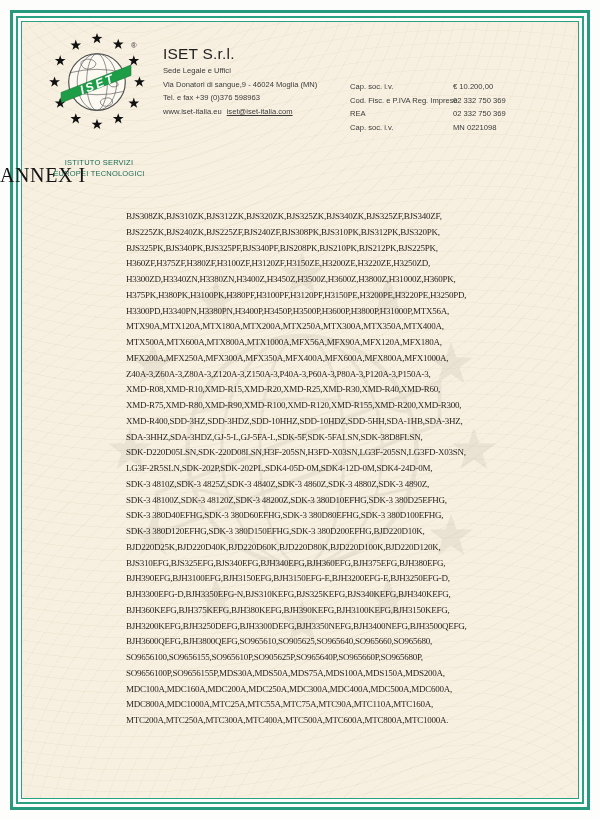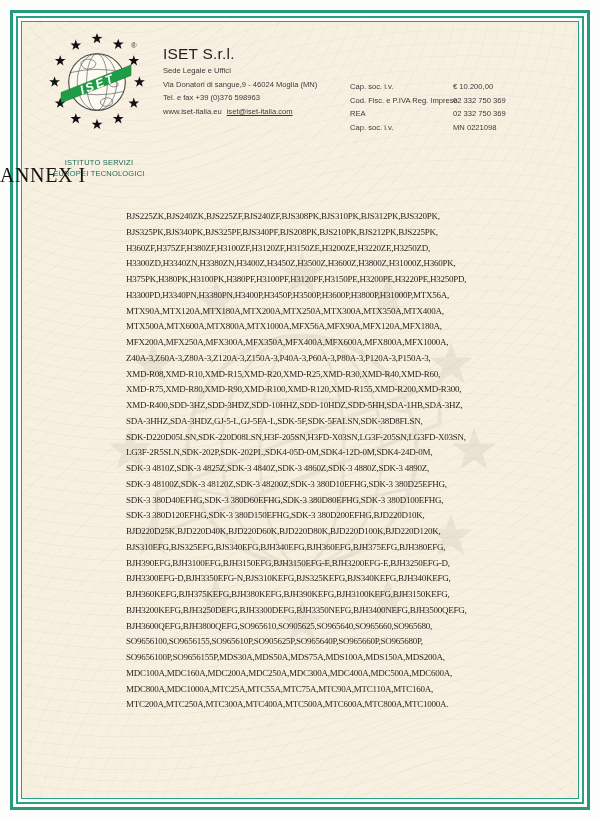--- a/index.html
+++ b/index.html
@@ -136,20 +136,21 @@
     </div>
     <div class="row">
       <span class="lbl">Cap. soc. i.v.</span>
       <span class="val">MN 0221098</span>
     </div>
   </div>
 
   <div class="annex-title">ANNEX I</div>
 
   <div class="codes">
+    <div>BJS308ZK,BJS310ZK,BJS312ZK,BJS320ZK,BJS325ZK,BJS340ZK,BJS325ZF,BJS340ZF,</div>
     <div>BJS225ZK,BJS240ZK,BJS225ZF,BJS240ZF,BJS308PK,BJS310PK,BJS312PK,BJS320PK,</div>
     <div>BJS325PK,BJS340PK,BJS325PF,BJS340PF,BJS208PK,BJS210PK,BJS212PK,BJS225PK,</div>
     <div>H360ZF,H375ZF,H380ZF,H3100ZF,H3120ZF,H3150ZE,H3200ZE,H3220ZE,H3250ZD,</div>
     <div>H3300ZD,H3340ZN,H3380ZN,H3400Z,H3450Z,H3500Z,H3600Z,H3800Z,H31000Z,H360PK,</div>
     <div>H375PK,H380PK,H3100PK,H380PF,H3100PF,H3120PF,H3150PE,H3200PE,H3220PE,H3250PD,</div>
     <div>H3300PD,H3340PN,H3380PN,H3400P,H3450P,H3500P,H3600P,H3800P,H31000P,MTX56A,</div>
     <div>MTX90A,MTX120A,MTX180A,MTX200A,MTX250A,MTX300A,MTX350A,MTX400A,</div>
     <div>MTX500A,MTX600A,MTX800A,MTX1000A,MFX56A,MFX90A,MFX120A,MFX180A,</div>
     <div>MFX200A,MFX250A,MFX300A,MFX350A,MFX400A,MFX600A,MFX800A,MFX1000A,</div>
     <div>Z40A-3,Z60A-3,Z80A-3,Z120A-3,Z150A-3,P40A-3,P60A-3,P80A-3,P120A-3,P150A-3,</div>

